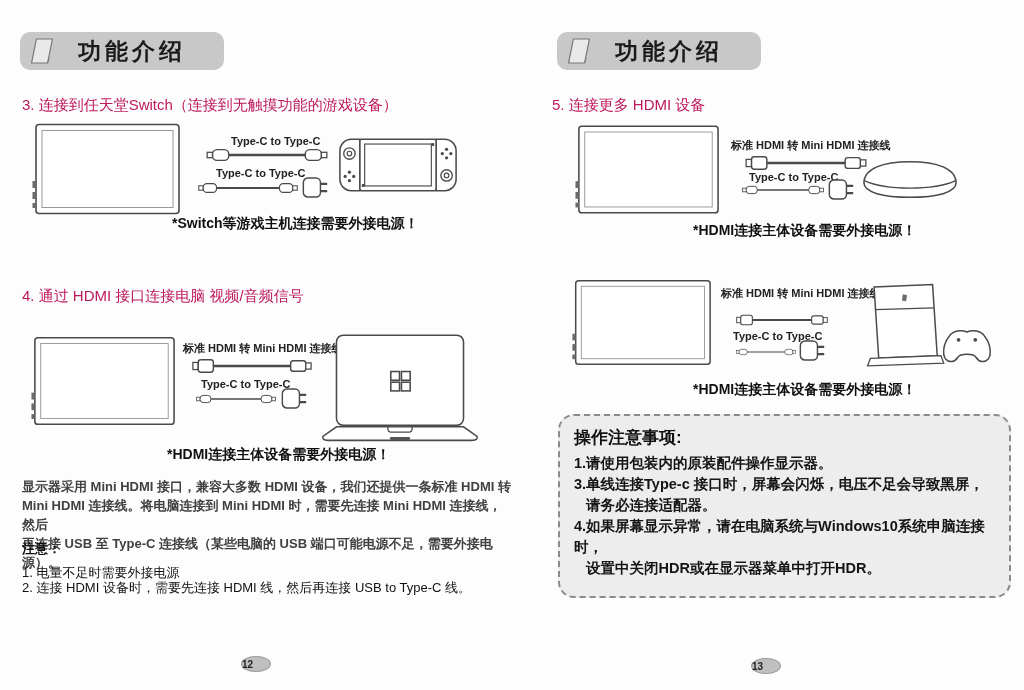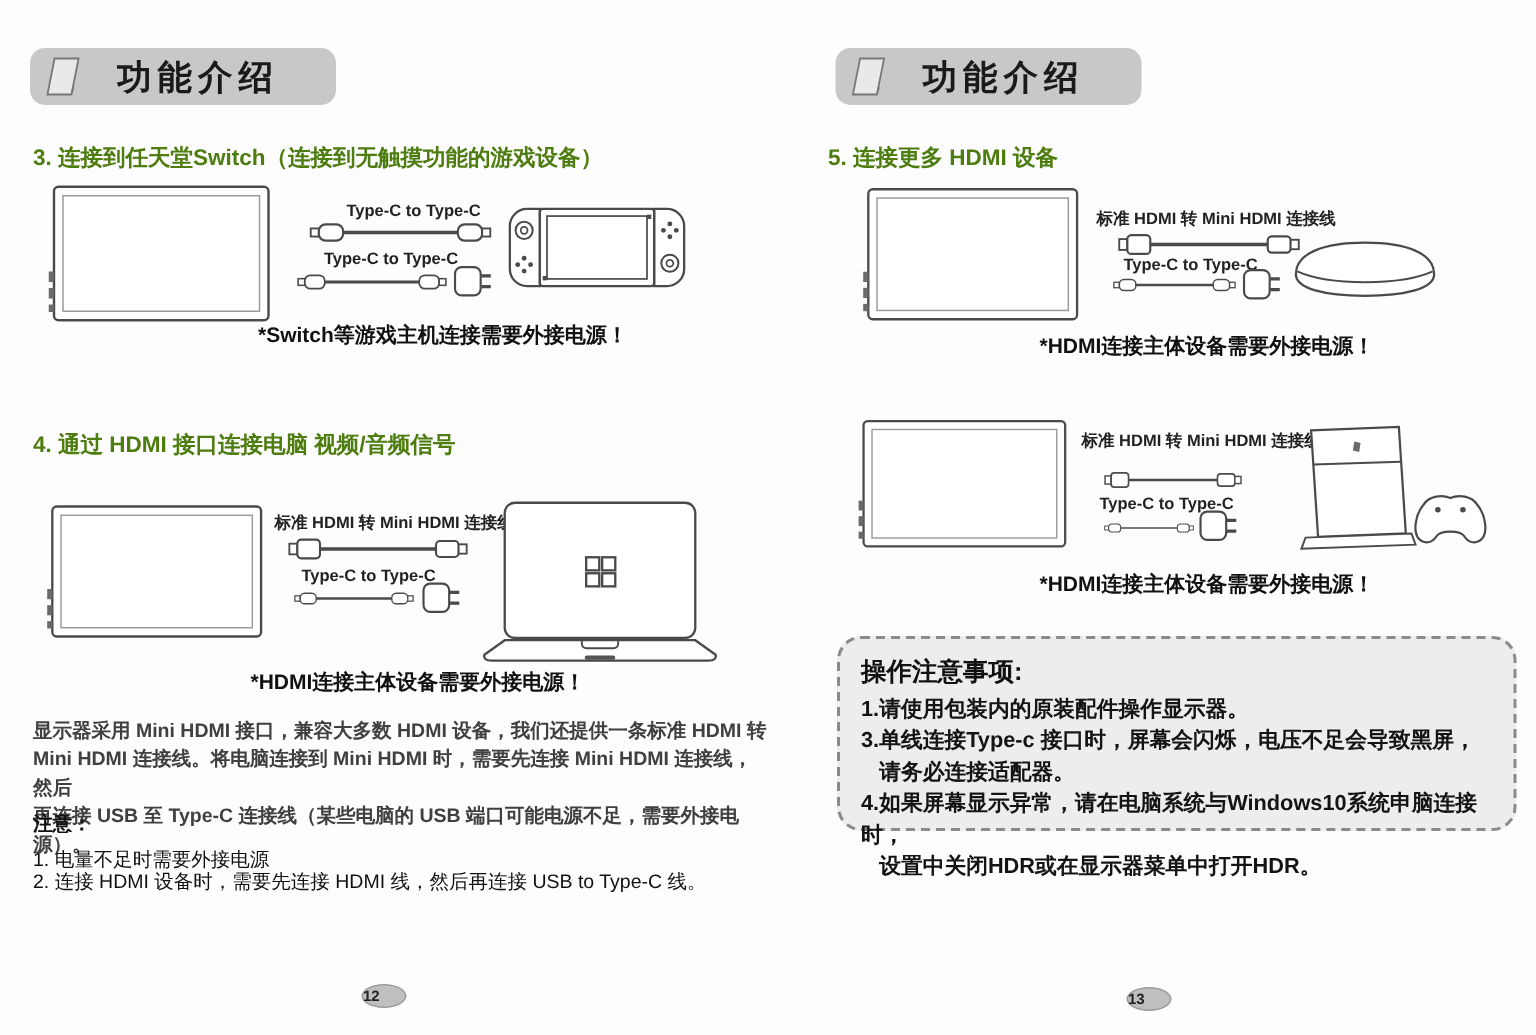--- a/index.html
+++ b/index.html
@@ -6,21 +6,21 @@
   .canvas{
     position:relative;width:1024px;height:690px;background:#fdfdfd;overflow:hidden;
     font-family:"Liberation Sans","DejaVu Sans",sans-serif;color:#111;
   }
   .abs{position:absolute;}
   .banner{
     display:flex;align-items:center;gap:24px;padding-left:10px;
     background:#c8c8c8;border-radius:10px;box-sizing:border-box;
   }
   .banner-title{font-size:23px;font-weight:700;letter-spacing:4px;color:#1a1a1a;}
-  .sec-title{font-size:15px;font-weight:700;color:#4d7c0f;white-space:nowrap;}
+  .sec-title{font-size:15px;font-weight:400;color:#be185d;white-space:nowrap;}
   .cable-label{font-size:11px;font-weight:700;color:#222;white-space:nowrap;}
   .caption{font-size:14px;font-weight:700;color:#111;white-space:nowrap;}
   .body-text{font-size:13px;font-weight:700;line-height:19px;color:#404040;}
   .pre{white-space:pre-wrap;}
   .notes-heading{font-size:13px;font-weight:700;}
   .note-line{font-size:13px;font-weight:500;white-space:nowrap;}
   .notice-box{
     background:#ededed;border:2px dashed #8a8a8a;border-radius:16px;
     box-sizing:border-box;padding:8px 16px 10px 14px;
   }
@@ -245,21 +245,21 @@
     <path class="ln" d="M9,84 L85,81 L88,89 L6,92 Z" stroke-width="1.4"></path>
     <g>
       <path class="ln" d="M94,60 C98,54 107,53 113,55.5 C119,53 128,54 132,60 C138,67 140,79 136,84.5 C132,89 126,88 123,83 C120,78.5 106,78.5 103,83 C100,88 94,89 90,84.5 C86,79 88,67 94,60 Z" stroke-width="1.6"></path>
       <circle cx="104" cy="64" r="2" fill="#4a4a4a"></circle>
       <circle cx="122" cy="64" r="2" fill="#4a4a4a"></circle>
     </g>
   </svg>
 
   <div class="abs caption" style="left:693px;top:381px;">*HDMI连接主体设备需要外接电源！</div>
 
-  <div class="abs notice-box" style="left:558px;top:424px;width:453px;height:130px;">
+  <div class="abs notice-box" style="left:558px;top:414px;width:453px;height:184px;">
     <div class="notice-title">操作注意事项:</div>
     <div class="notice-item pre">1.请使用包装内的原装配件操作显示器。</div>
     <div class="notice-item pre">3.单线连接Type-c 接口时，屏幕会闪烁，电压不足会导致黑屏，
    请务必连接适配器。</div>
     <div class="notice-item pre">4.如果屏幕显示异常，请在电脑系统与Windows10系统申脑连接时，
    设置中关闭HDR或在显示器菜单中打开HDR。</div>
   </div>
 
   <div class="abs page-oval" style="left:751px;top:658px;">
     <span>13</span>

